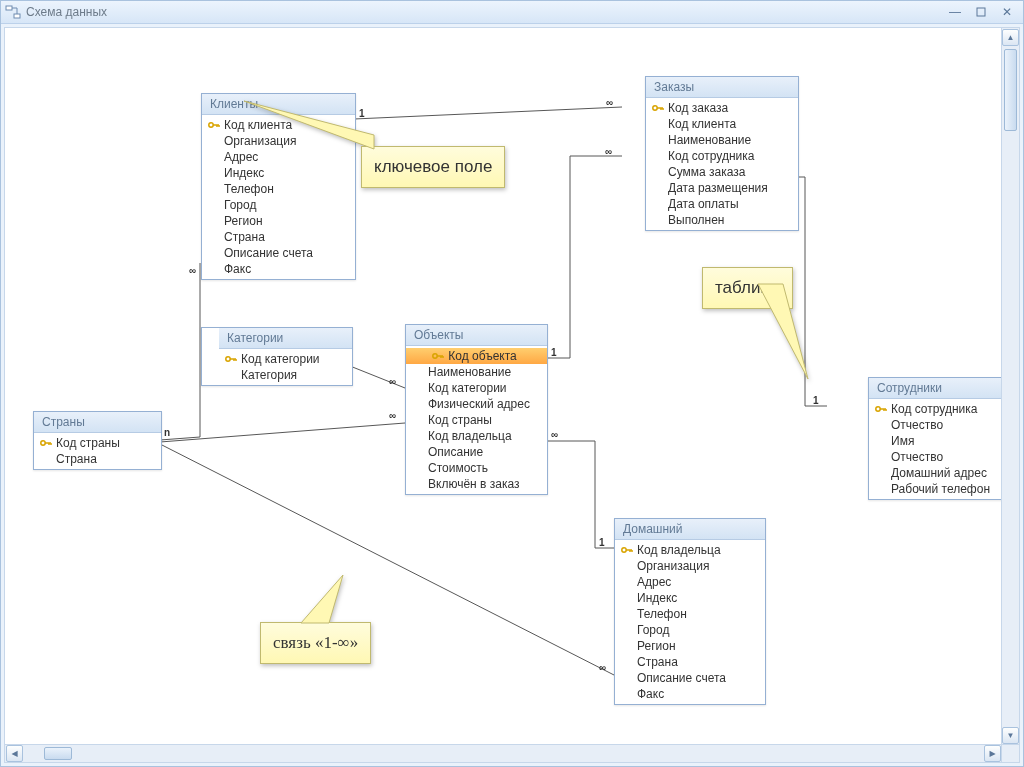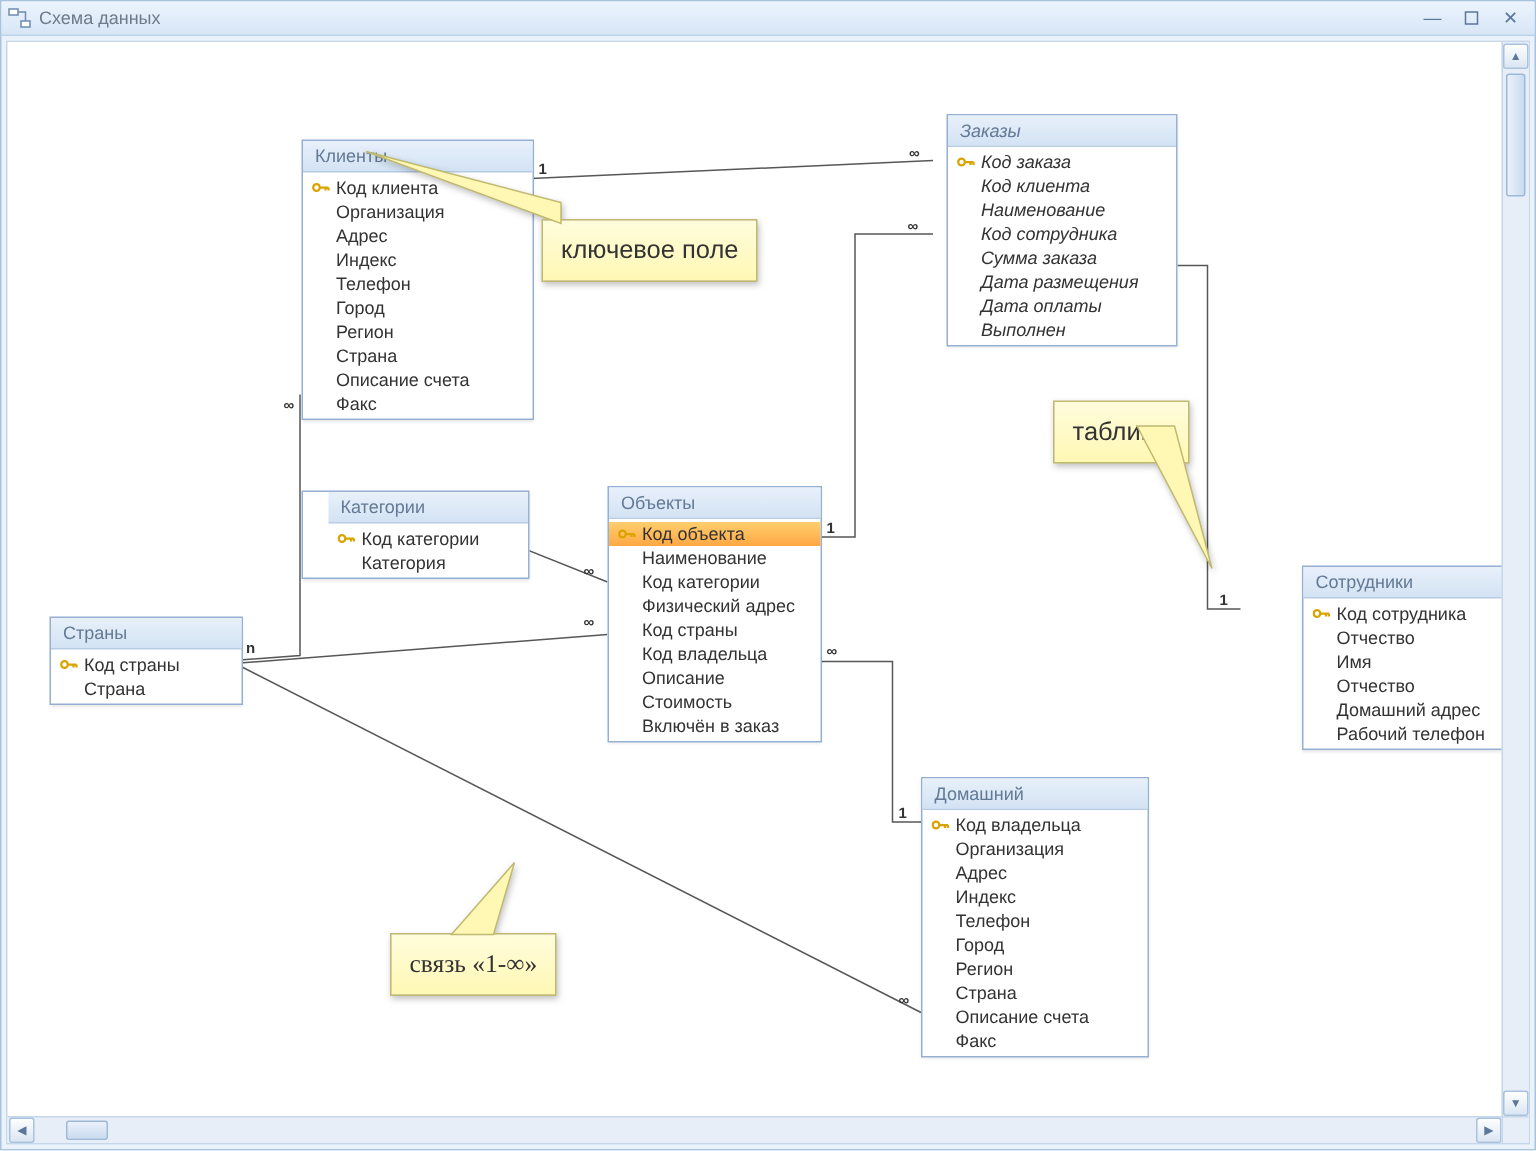--- a/index.html
+++ b/index.html
@@ -9,21 +9,21 @@
   .titlebar .ticon svg{width:16px;height:16px;}
   .titlebar .spacer{flex:1;}
   .titlebar .wbtn{width:24px;height:18px;margin-left:2px;display:flex;align-items:center;justify-content:center;color:#5b7799;}
   .workspace{flex:1;background:#fff;position:relative;margin:3px;border:1px solid #c7d7ea;}
   .canvas{position:absolute;left:0;top:0;right:17px;bottom:17px;overflow:hidden;}
   svg.lines{position:absolute;left:0;top:0;width:100%;height:100%;pointer-events:none;}
   .tbl{position:absolute;background:#fff;border:1px solid #95b0d3;box-shadow:0 1px 2px rgba(0,0,0,0.1);}
   .tbl .hdr{background:linear-gradient(#e8f0fa,#d3e3f4);padding:3px 8px 3px 8px;color:#627a95;border-bottom:1px solid #b6cbe4;white-space:nowrap;}
   .tbl .flds{padding:2px 0;}
   .tbl .row{display:flex;align-items:center;padding:1px 10px 1px 6px;white-space:nowrap;color:#333;}
-  .tbl .row.sel{background:linear-gradient(#ffce6e,#ffa844);color:#333;}
+  .tbl .row.sel{background:linear-gradient(#ffce6e,#ffa844);color:#333;justify-content:center;}
   .tbl .key{width:14px;height:12px;display:inline-block;margin-right:2px;}
   .tbl .key svg{width:12px;height:10px;}
   .callout{position:absolute;background:linear-gradient(#fffcdc,#fff8b4);border:1px solid #c0b96f;padding:10px 12px;font-size:17px;color:#333;filter:drop-shadow(1px 2px 2px rgba(0,0,0,0.25));}
   .callout.sm{font-size:17px;}
   .rel-lbl{position:absolute;font-size:10px;color:#333;font-weight:bold;background:transparent;}
   
   .vsb{position:absolute;right:0;top:0;bottom:17px;width:17px;background:#e7eef7;border-left:1px solid #c7d7ea;display:flex;flex-direction:column;align-items:center;}
   .vsb .arrow, .hsb .arrow{width:15px;height:15px;margin:1px;background:linear-gradient(#fdfefe,#dbe6f3);border:1px solid #a9c2de;border-radius:2px;display:flex;align-items:center;justify-content:center;color:#5b7799;font-size:8px;}
   .vsb .track{flex:1;width:100%;position:relative;}
   .vsb .thumb{position:absolute;left:2px;right:2px;top:2px;height:80px;background:linear-gradient(90deg,#eaf2fb,#c9dbef);border:1px solid #9db9d7;border-radius:2px;}
@@ -213,21 +213,21 @@
               <span class="key"></span>
               <span>Стоимость</span>
             </div>
             <div class="row">
               <span class="key"></span>
               <span>Включён в заказ</span>
             </div>
           </div>
       </div>
 
-      <div class="tbl" style="left:626px;top:48px;width:152px;font-style:italic;">
+      <div class="tbl" style="left:640px;top:48px;width:152px;">
         <div class="hdr">Заказы</div>
         <div class="flds">
             <div class="row">
               <span class="key"><svg viewBox="0 0 12 10">
                   <circle cx="3" cy="5" r="2.2" fill="none" stroke="#d9a400" stroke-width="1.5"></circle>
                   <path d="M5 5 L11 5 M9 5 L9 7 M11 5 L11 7" stroke="#d9a400" stroke-width="1.5" fill="none"></path>
                 </svg></span>
               <span>Код заказа</span>
             </div>
             <div class="row">

